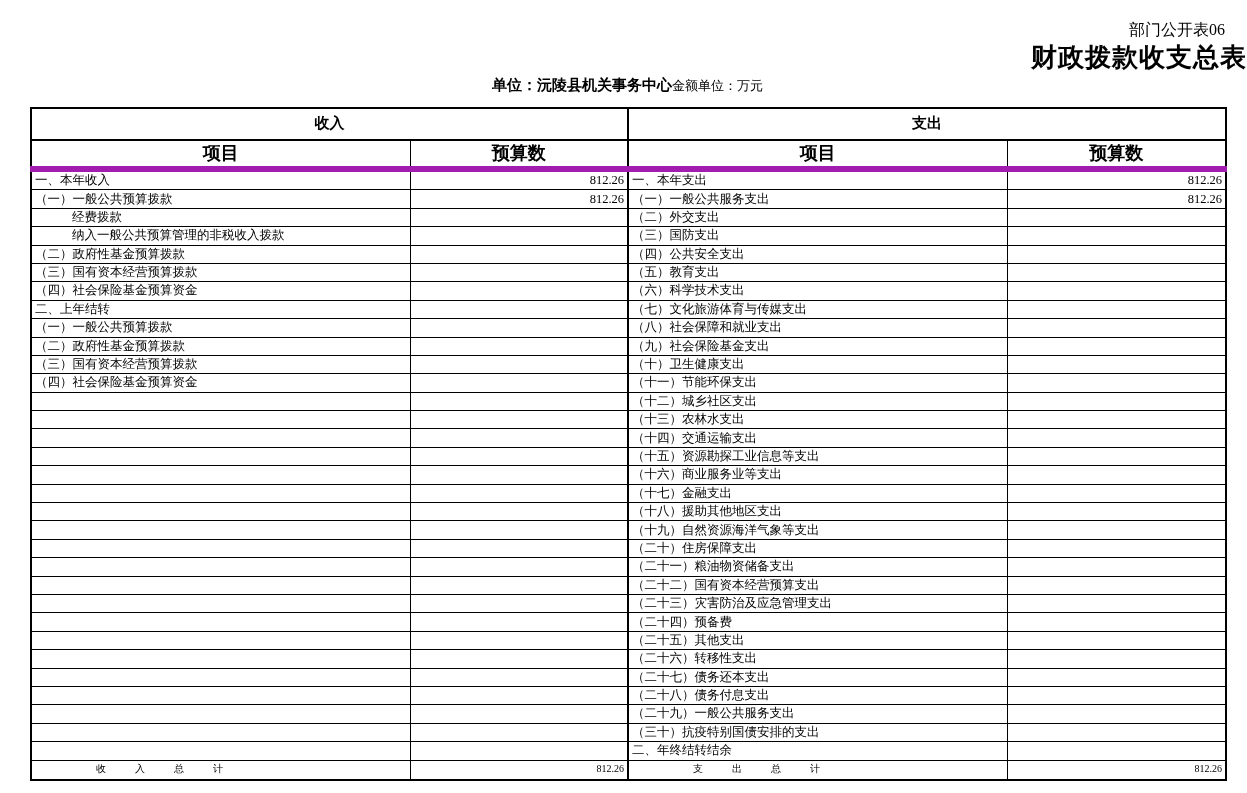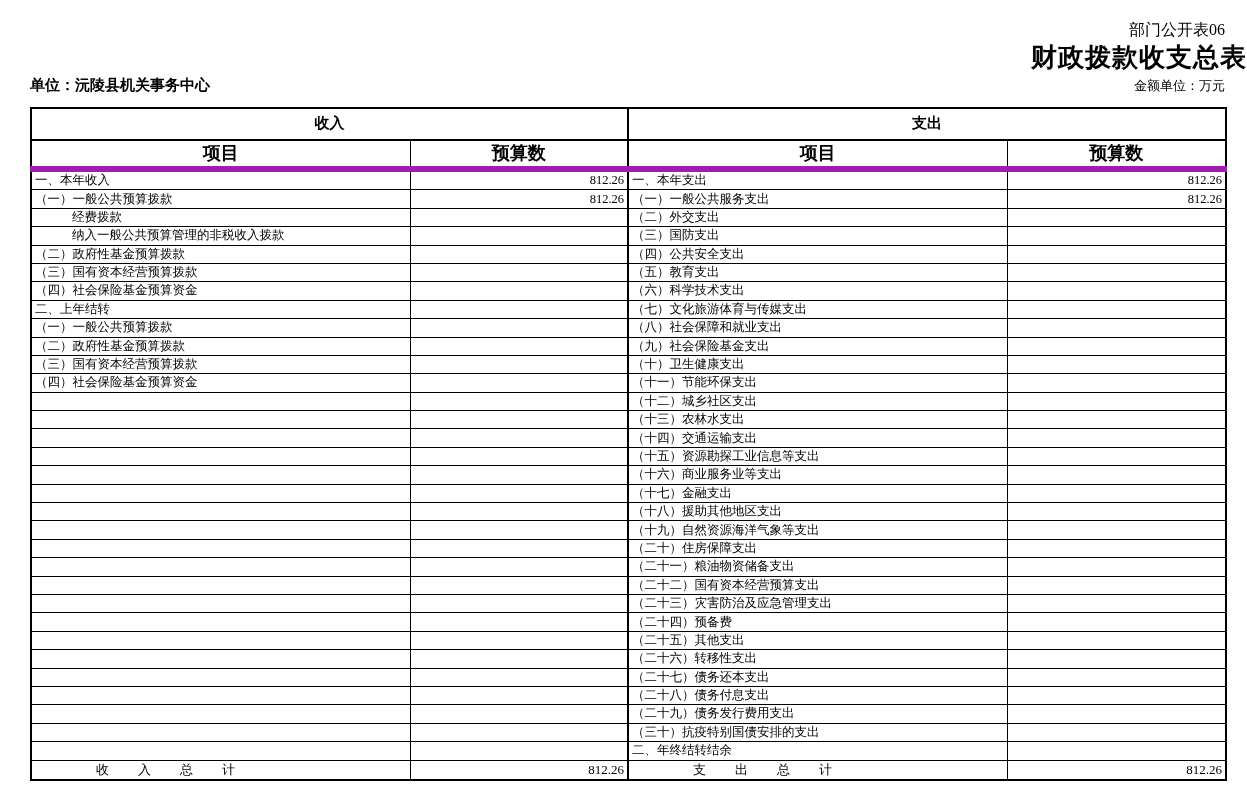--- a/index.html
+++ b/index.html
@@ -30,21 +30,21 @@
     font-size: 26px;
     font-weight: bold;
     letter-spacing: 1px;
   }
   .meta-row {
     position: absolute;
     top: 76px;
     left: 30px;
     right: 22px;
     display: flex;
-    justify-content: space-between;
+    justify-content: center;
     align-items: flex-end;
   }
   .unit-label {
     font-size: 15px;
     font-weight: bold;
   }
   .amount-unit {
     font-size: 13px;
   }
   table.budget-table {
@@ -89,21 +89,21 @@
   }
   .budget-table td.value {
     text-align: right;
     padding-right: 3px;
   }
   .budget-table .mid {
     border-left: 2px solid #000000;
   }
   .budget-table tr.total-row td {
     height: 18px;
-    font-size: 13px;
+    font-size: 10px;
     margin-left: 43px;
   }
   .budget-table td.total-label {
     text-align: left;
     padding-left: 64px;
     letter-spacing: 29px;
   }
 </style>
 </head>
 <body>
@@ -308,21 +308,21 @@
       </tr>
       <tr>
         <td class="item"></td>
         <td class="value"></td>
         <td class="item mid">（二十八）债务付息支出</td>
         <td class="value"></td>
       </tr>
       <tr>
         <td class="item"></td>
         <td class="value"></td>
-        <td class="item mid">（二十九）债务发行费用支出</td>
+        <td class="item mid">（二十九）一般公共服务支出</td>
         <td class="value"></td>
       </tr>
       <tr>
         <td class="item"></td>
         <td class="value"></td>
         <td class="item mid">（三十）抗疫特别国债安排的支出</td>
         <td class="value"></td>
       </tr>
       <tr>
         <td class="item"></td>

